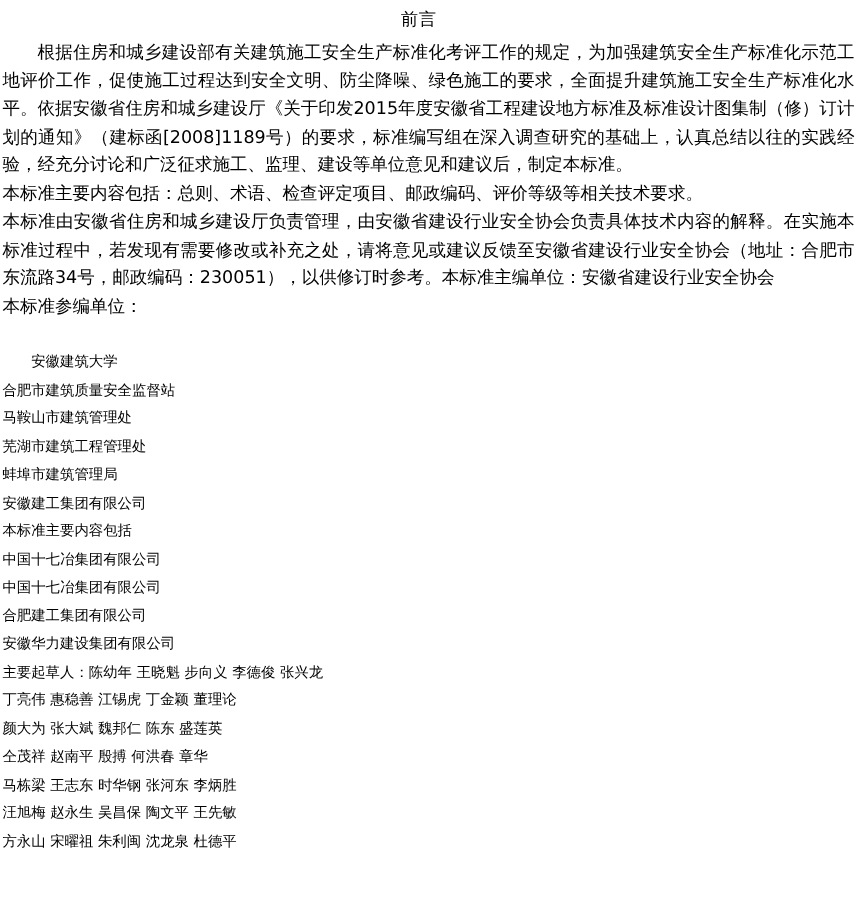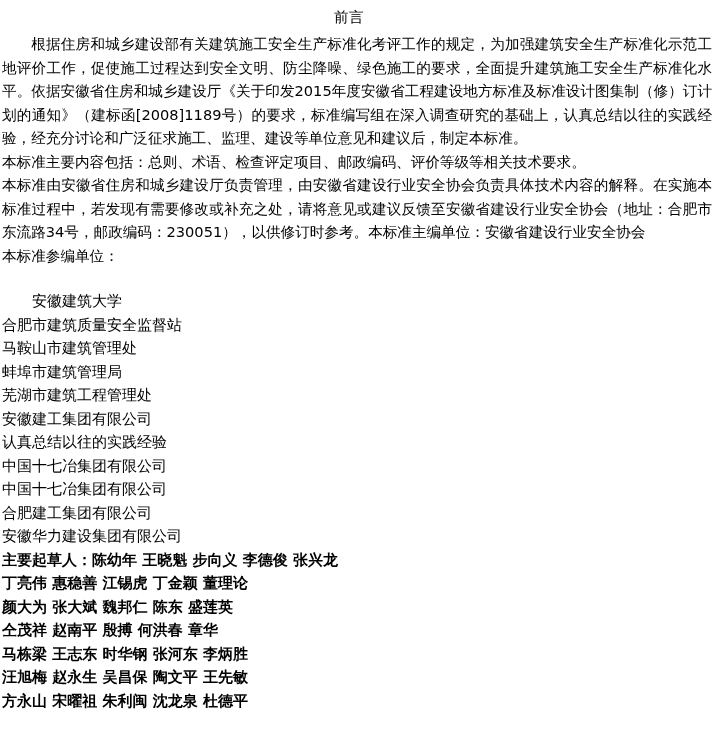--- a/index.html
+++ b/index.html
@@ -49,30 +49,29 @@
     height: 23px;
   }
   ul.plain {
     list-style: none;
     margin: 0;
     padding: 0;
   }
   ul.plain li {
     margin: 0;
     line-height: 23.5px;
-    font-size: 15px;
+    font-size: 12px;
     white-space: nowrap;
   }
   li.unit-indent {
     text-indent: 2em;
   }
   .contributors li,
   .reviewers li {
     line-height: 23.5px;
-    font-weight: bold;
   }
 </style>
 </head>
 <body>
 
 <div class="page">
 
   <div class="title">
     <span class="title-inner">前言</span>
   </div>
@@ -83,24 +82,24 @@
     <p class="para">本标准主要内容包括：总则、术语、检查评定项目、邮政编码、评价等级等相关技术要求。</p>
     <p class="para">本标准由安徽省住房和城乡建设厅负责管理，由安徽省建设行业安全协会负责具体技术内容的解释。在实施本标准过程中，若发现有需要修改或补充之处，请将意见或建议反馈至安徽省建设行业安全协会（地址：合肥市东流路34号，邮政编码：230051），以供修订时参考。本标准主编单位：安徽省建设行业安全协会</p>
     <p class="para">本标准参编单位：</p>
 
     <div class="gap"></div>
 
     <ul class="plain participating-units">
       <li class="unit-indent">安徽建筑大学</li>
       <li>合肥市建筑质量安全监督站</li>
       <li>马鞍山市建筑管理处</li>
+      <li>芜湖市建筑工程管理处</li>
       <li>蚌埠市建筑管理局</li>
-      <li>芜湖市建筑工程管理处</li>
       <li>安徽建工集团有限公司</li>
-      <li>认真总结以往的实践经验</li>
+      <li>本标准主要内容包括</li>
       <li>中国十七冶集团有限公司</li>
       <li>中国十七冶集团有限公司</li>
       <li>合肥建工集团有限公司</li>
       <li>安徽华力建设集团有限公司</li>
     </ul>
 
     <ul class="plain contributors">
       <li><span>主要起草人：</span><span>陈幼年 王晓魁 步向义 李德俊 张兴龙</span></li>
       <li>丁亮伟 惠稳善 江锡虎 丁金颖 董理论</li>
       <li>颜大为 张大斌 魏邦仁 陈东 盛莲英</li>

